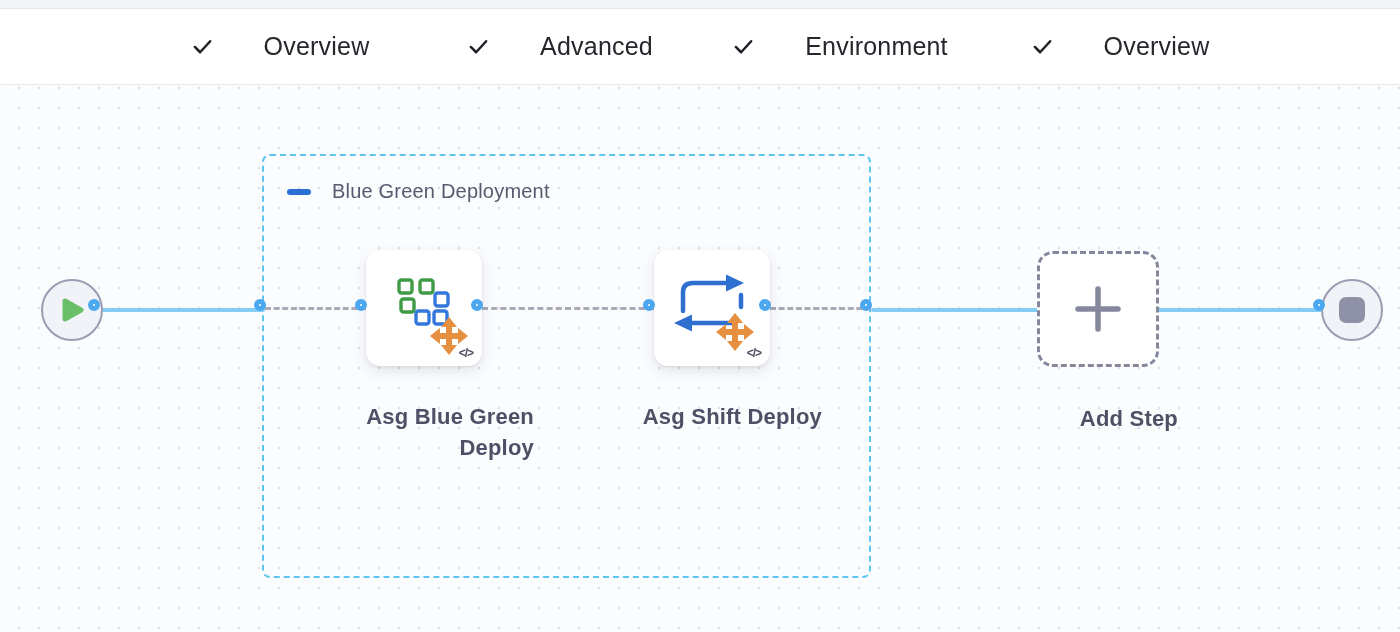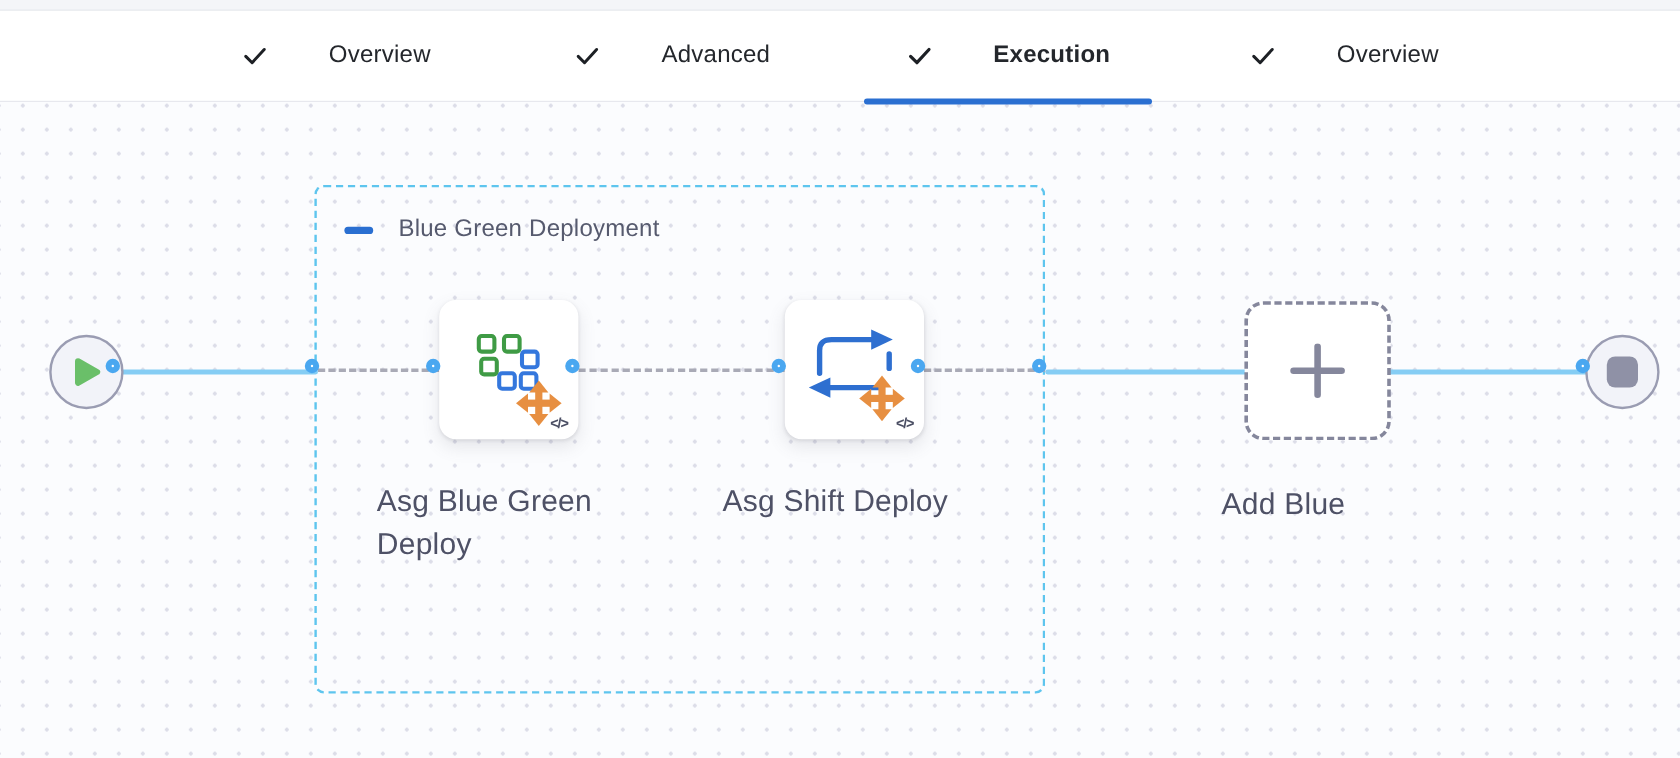--- a/index.html
+++ b/index.html
@@ -13,21 +13,21 @@
   html,body{width:1400px;height:632px;overflow:hidden;}
   body{font-family:"Liberation Sans","DejaVu Sans",sans-serif;background:#fbfcfe;}
 
   
   .top-strip{height:9px;background:#f4f5f8;border-bottom:1px solid #e4e6eb;}
   .tabbar{height:76px;background:#ffffff;border-bottom:1px solid #e7e8ee;
           display:flex;justify-content:center;align-items:stretch;position:relative;z-index:5;}
   .tab{width:280px;display:flex;align-items:center;justify-content:center;
        gap:15px;position:relative;cursor:pointer;}
   .tab .check{width:23px;height:23px;flex:0 0 auto;}
-  .tab .tab-label{font-size:20px;color:var(--tab_text);letter-spacing:.2px;margin-left:35px;}
+  .tab .tab-label{font-size:25px;color:var(--tab_text);letter-spacing:.2px;margin-left:35px;}
   .tab.active .tab-label{font-weight:700;}
   .tab .underline{display:none;}
   .tab.active .underline{display:block;position:absolute;left:50%;transform:translateX(-50%);
        bottom:-3px;width:240px;height:5px;border-radius:3px;background:var(--accent_blue);}
 
   
   .canvas{position:relative;width:1400px;height:546px;background:#fbfcfe;
     background-image:radial-gradient(circle,#dcdde8 1.4px,transparent 1.6px);
     background-size:20px 20px;background-position:9px 13px;}
 
@@ -52,22 +52,22 @@
         border-radius:14px;cursor:pointer;
         box-shadow:0 1px 3px rgba(40,41,61,.10),0 6px 14px rgba(96,97,112,.14);}
   .step-card svg{position:absolute;left:0;top:0;}
   .code-badge{position:absolute;right:9px;bottom:6px;font-size:12px;font-weight:700;
         color:#4a4e63;letter-spacing:-1px;font-family:"Liberation Sans",sans-serif;}
 
   .add-step{position:absolute;left:1037px;top:166px;width:122px;height:116px;background:#ffffff;
         border:3px dashed var(--add_gray);border-radius:16px;cursor:pointer;
         display:flex;align-items:center;justify-content:center;}
 
-  .node-label{position:absolute;font-size:25px;color:var(--label_gray);text-align:left;
-        line-height:1.43;letter-spacing:.2px;}
+  .node-label{position:absolute;font-size:22px;color:var(--label_gray);text-align:right;
+        line-height:1.43;letter-spacing:.2px;font-weight:bold;}
   .label-step1{left:314px;top:316px;width:220px;}
   .label-step2{left:602px;top:316px;width:220px;}
   .label-add{left:1018px;top:318px;width:160px;}
 </style>
 </head>
 <body>
 
 <div class="top-strip"></div>
 
 <div class="tabbar">
@@ -78,26 +78,26 @@
     <span class="tab-label">Overview</span>
 
   </div>
   <div class="tab">
     <svg class="check" viewBox="0 0 24 24">
       <path d="M4 12.5 L9.5 18 L20 6.5" fill="none" stroke="#1d2025" stroke-width="2.6" stroke-linecap="round" stroke-linejoin="round"></path>
     </svg>
     <span class="tab-label">Advanced</span>
 
   </div>
-  <div class="tab active">
+  <div class="tab">
     <svg class="check" viewBox="0 0 24 24">
-      <path d="M4 12.5 L9.5 18 L20 6.5" fill="none" stroke="#1d2025" stroke-width="2.8" stroke-linecap="round" stroke-linejoin="round"></path>
+      <path d="M4 12.5 L9.5 18 L20 6.5" fill="none" stroke="#1d2025" stroke-width="2.6" stroke-linecap="round" stroke-linejoin="round"></path>
     </svg>
-    <span class="tab-label">Execution</span>
-    <span class="underline"></span>
+    <span class="tab-label">Environment</span>
+
   </div>
   <div class="tab">
     <svg class="check" viewBox="0 0 24 24">
       <path d="M4 12.5 L9.5 18 L20 6.5" fill="none" stroke="#1d2025" stroke-width="2.6" stroke-linecap="round" stroke-linejoin="round"></path>
     </svg>
     <span class="tab-label">Overview</span>
 
   </div>
 </div>
 
@@ -184,15 +184,15 @@
   <div class="port" style="left:254px;"></div>
   <div class="port" style="left:355px;"></div>
   <div class="port" style="left:471px;"></div>
   <div class="port" style="left:643px;"></div>
   <div class="port" style="left:759px;"></div>
   <div class="port" style="left:860px;"></div>
   <div class="port" style="left:1313px;"></div>
 
   <div class="node-label label-step1">Asg Blue Green Deploy</div>
   <div class="node-label label-step2">Asg Shift Deploy</div>
-  <div class="node-label label-add">Add Blue</div>
+  <div class="node-label label-add">Add Step</div>
 
 </div>
 
 </body></html>

